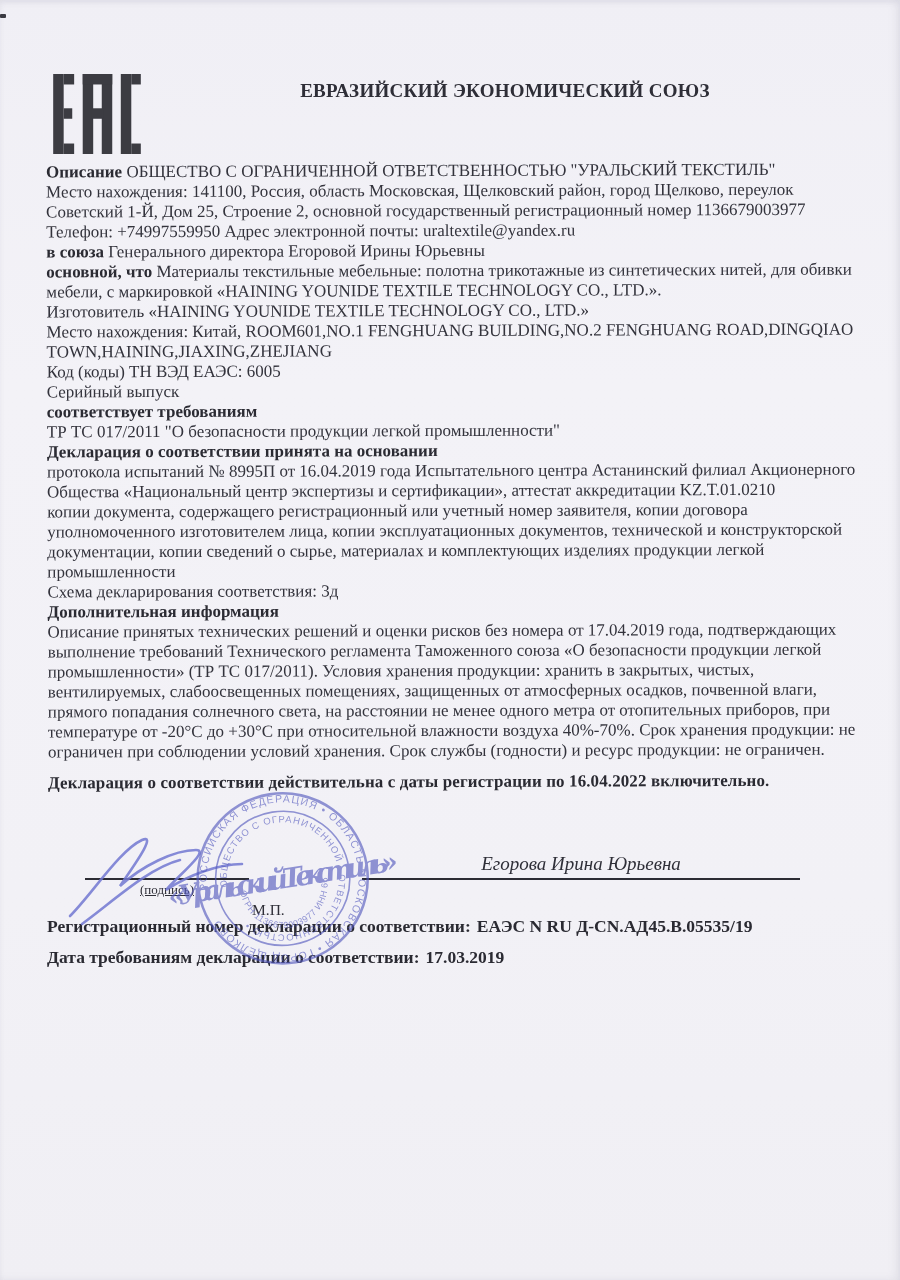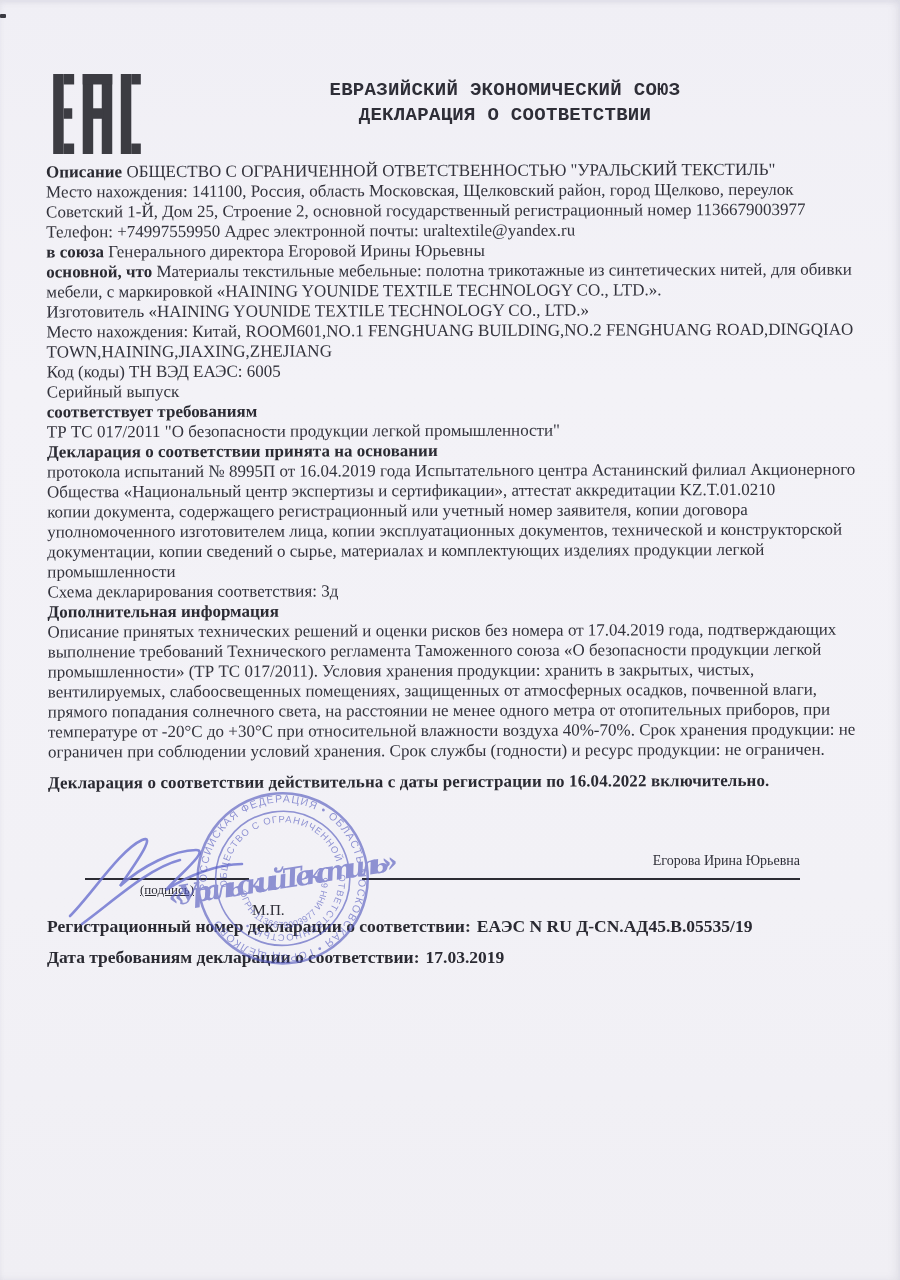--- a/index.html
+++ b/index.html
@@ -16,21 +16,21 @@
     box-shadow:inset -4px 0 8px rgba(110,110,135,.10), inset 0 3px 5px rgba(110,110,135,.07);
     color:#2b2b33;
   }
   .scan-dot{position:absolute;left:0;top:14px;width:6px;height:4px;background:#3a3a42;border-radius:1px;}
 
   
   .eac-logo{position:absolute;left:53px;top:74px;}
   .header-title{
     position:absolute;left:230px;top:78px;width:550px;
     text-align:center;
-    font-family:Liberation Mono, monospace;
+    font-family:Liberation Serif, serif;
     font-weight:bold;font-size:19px;line-height:25px;
     color:#2e2e37;letter-spacing:.3px;
   }
 
   
   .doc-body{
     position:absolute;left:47px;top:161px;width:818px;
     font-size:17px;line-height:20px;color:#33333c;
     transform:rotate(-0.2deg);
   }
@@ -38,21 +38,21 @@
   .lead{font-weight:bold;color:#2b2b33;}
   .validity{font-weight:bold;margin-top:11px !important;color:#2a2a32;letter-spacing:.1px;}
 
   
   .sig-line{position:absolute;border-top:2px solid #2c2c34;height:0;}
   .sig-line.left{left:85px;top:878px;width:164px;}
   .sig-line.right{left:362px;top:878px;width:438px;}
   .sig-caption{position:absolute;font-size:13px;color:#2f2f38;text-align:center;}
   .sig-caption.podpis{left:85px;top:882px;width:164px;text-decoration:underline;}
   .sig-caption.fio{left:362px;top:883px;width:438px;font-size:11.5px;}
-  .signer-name{position:absolute;left:362px;top:853px;width:438px;text-align:right;font-size:14px;color:#2f2f38;}
+  .signer-name{position:absolute;left:362px;top:853px;width:438px;text-align:center;font-size:19px;color:#2f2f38;font-style:italic;}
   .mp-mark{position:absolute;left:252px;top:864px;font-size:15.5px;color:#2f2f38;margin-top:37px;}
 
   
   .reg-line{position:absolute;left:47px;font-weight:bold;font-size:17.5px;color:#2a2a32;}
   .reg-line .value{margin-left:6px;}
   .reg-number{top:916px;}
   .reg-date{top:947px;}
 
   
   .stamp{position:absolute;left:145px;top:740px;opacity:.62;transform:rotate(-9deg);pointer-events:none;}
@@ -75,21 +75,20 @@
       <rect x="31" y="0" width="31" height="11"></rect>
       <rect x="40" y="36" width="13" height="11"></rect>
       <rect x="71" y="0" width="11" height="84"></rect>
       <rect x="82" y="0" width="10" height="11"></rect>
       <rect x="82" y="73" width="10" height="11"></rect>
     </g>
   </svg>
 
   <div class="header-title">
     <div>ЕВРАЗИЙСКИЙ ЭКОНОМИЧЕСКИЙ СОЮЗ</div>
-    <div>ДЕКЛАРАЦИЯ О СООТВЕТСТВИИ</div>
   </div>
 
   <div class="doc-body">
     <p><span class="lead">Описание</span> <span>ОБЩЕСТВО С ОГРАНИЧЕННОЙ ОТВЕТСТВЕННОСТЬЮ "УРАЛЬСКИЙ ТЕКСТИЛЬ"</span></p>
     <p>Место нахождения: 141100, Россия, область Московская, Щелковский район, город Щелково, переулок Советский 1-Й, Дом 25, Строение 2, основной государственный регистрационный номер 1136679003977</p>
     <p>Телефон: +74997559950 Адрес электронной почты: uraltextile@yandex.ru</p>
     <p><span class="lead">в союза</span> <span>Генерального директора Егоровой Ирины Юрьевны</span></p>
     <p><span class="lead">основной, что</span> <span>Материалы текстильные мебельные: полотна трикотажные из синтетических нитей, для обивки мебели, с маркировкой «HAINING YOUNIDE TEXTILE TECHNOLOGY CO., LTD.».</span></p>
     <p>Изготовитель «HAINING YOUNIDE TEXTILE TECHNOLOGY CO., LTD.»</p>
     <p>Место нахождения: Китай, ROOM601,NO.1 FENGHUANG BUILDING,NO.2 FENGHUANG ROAD,DINGQIAO TOWN,HAINING,JIAXING,ZHEJIANG</p>

